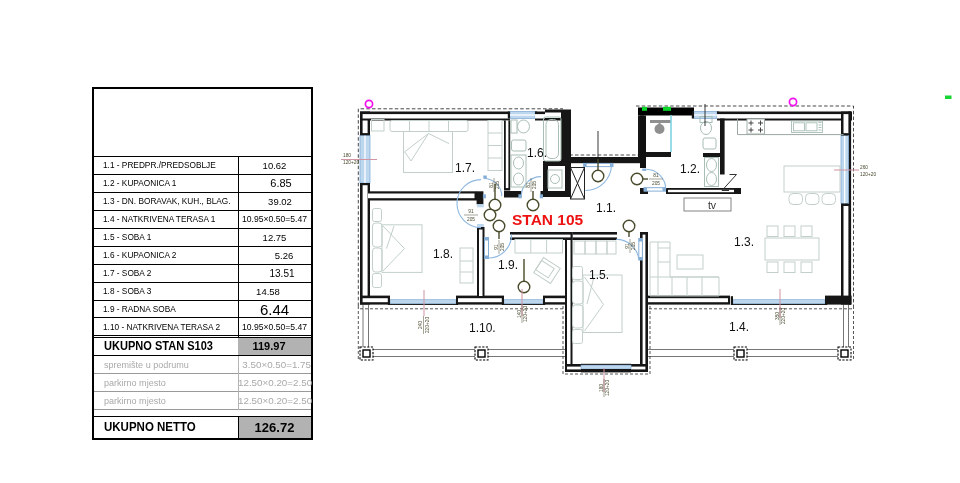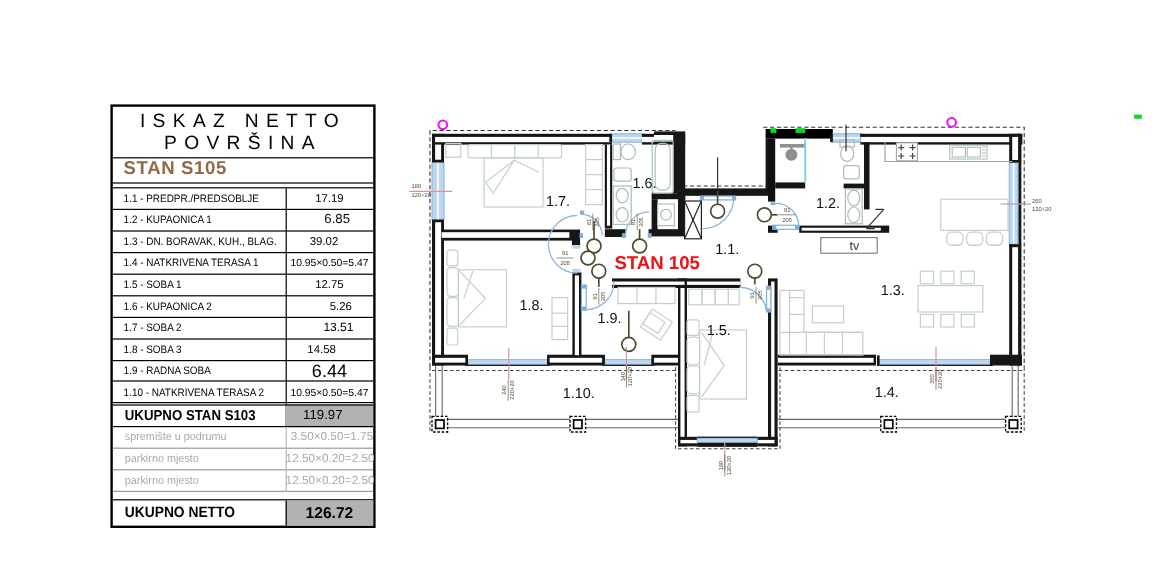--- a/index.html
+++ b/index.html
@@ -10,35 +10,33 @@
 .val{position:absolute;font-size:9.5px;color:#000;text-align:center;white-space:nowrap}
 .glbl{position:absolute;font-size:9.5px;color:#a9a9a9;white-space:nowrap;transform:scaleX(0.95);transform-origin:0 50%}
 .gval{position:absolute;font-size:9.8px;color:#a9a9a9;text-align:right;white-space:nowrap}
 </style>
 </head>
 <body>
 <div id="page">
 
 <div class="r" style="left:92px;top:87px;width:221px;height:353px;border:2px solid #000"></div>
 
-<div class="r" style="left:94px;top:89px;width:217px;height:42.5px;border-bottom:1px solid #000;text-align:center;font-size:16px;letter-spacing:6.1px;color:#000;line-height:17.5px;padding-top:4px">ISKAZ NETTO<br>POVRŠINA</div>
-
-<div class="r" style="left:94px;top:131.5px;width:217px;height:21px;border-bottom:1px solid #000;font-size:15.5px;letter-spacing:0.5px;font-weight:bold;color:#8f6a44;line-height:18px;padding-left:9px">STAN S105</div>
+
 
 <div class="r" style="left:94px;top:152.5px;width:217px;height:4.5px;border-bottom:1px solid #000"></div>
 
 <div class="r" style="left:94px;top:157.2px;width:217px;height:17.9px;border-bottom:1px solid #000"></div>
 <div class="lbl" style="left:103px;top:157.2px;line-height:17.9px">1.1 - PREDPR./PREDSOBLJE</div>
-<div class="val" style="left:238px;top:157.2px;width:73px;line-height:17.9px;font-size:9.5px">17.19</div>
+<div class="val" style="left:238px;top:157.2px;width:73px;line-height:17.9px;font-size:9.5px">10.62</div>
 <div class="r" style="left:94px;top:175.1px;width:217px;height:17.9px;border-bottom:1px solid #000"></div>
 <div class="lbl" style="left:103px;top:175.1px;line-height:17.9px">1.2 - KUPAONICA 1</div>
 <div class="val" style="left:238px;top:175.1px;width:86px;line-height:17.9px;font-size:11px">6.85</div>
 <div class="r" style="left:94px;top:193.1px;width:217px;height:17.9px;border-bottom:1px solid #000"></div>
 <div class="lbl" style="left:103px;top:193.1px;line-height:17.9px">1.3 - DN. BORAVAK, KUH., BLAG.</div>
-<div class="val" style="left:238px;top:193.1px;width:64px;line-height:17.9px;font-size:9.5px">39.02</div>
+<div class="val" style="left:248px;top:193.1px;width:64px;line-height:17.9px;font-size:9.5px">39.02</div>
 <div class="r" style="left:94px;top:211.0px;width:217px;height:17.9px;border-bottom:1px solid #000"></div>
 <div class="lbl" style="left:103px;top:211.0px;line-height:17.9px">1.4 - NATKRIVENA TERASA 1</div>
 <div class="val" style="left:238px;top:211.0px;width:73px;line-height:17.9px;font-size:8.6px">10.95×0.50=5.47</div>
 <div class="r" style="left:94px;top:228.9px;width:217px;height:17.9px;border-bottom:1px solid #000"></div>
 <div class="lbl" style="left:103px;top:228.9px;line-height:17.9px">1.5 - SOBA 1</div>
 <div class="val" style="left:238px;top:228.9px;width:73px;line-height:17.9px;font-size:9.5px">12.75</div>
 <div class="r" style="left:94px;top:246.8px;width:217px;height:17.9px;border-bottom:1px solid #000"></div>
 <div class="lbl" style="left:103px;top:246.8px;line-height:17.9px">1.6 - KUPAONICA 2</div>
 <div class="val" style="left:238px;top:246.8px;width:92px;line-height:17.9px;font-size:9.5px">5.26</div>
 <div class="r" style="left:94px;top:264.8px;width:217px;height:17.9px;border-bottom:1px solid #000"></div>
@@ -51,21 +49,21 @@
 <div class="lbl" style="left:103px;top:300.6px;line-height:17.9px">1.9 - RADNA SOBA</div>
 <div class="val" style="left:238px;top:300.6px;width:73px;line-height:17.9px;font-size:15px">6.44</div>
 <div class="r" style="left:94px;top:318.6px;width:217px;height:17.9px;border-bottom:1px solid #000"></div>
 <div class="lbl" style="left:103px;top:318.6px;line-height:17.9px">1.10 - NATKRIVENA TERASA 2</div>
 <div class="val" style="left:238px;top:318.6px;width:73px;line-height:17.9px;font-size:8.6px">10.95×0.50=5.47</div>
 <div class="r" style="left:237.5px;top:157.2px;width:1px;height:199.3px;background:#000"></div>
 
 <div class="r" style="left:237.5px;top:336.5px;width:73.5px;height:19.5px;background:#b2b2b2"></div>
 <div class="r" style="left:94px;top:336.5px;width:217px;height:19.5px;border-top:1.5px solid #000;border-bottom:1.5px solid #000"></div>
 <div class="lbl" style="left:104px;top:336.5px;line-height:19.5px;font-size:12px;font-weight:bold">UKUPNO STAN S103</div>
-<div class="val" style="left:238px;top:336.5px;width:62px;line-height:19.5px;font-size:11px;font-weight:normal">119.97</div>
+<div class="val" style="left:238px;top:336.5px;width:62px;line-height:19.5px;font-size:11px;font-weight:bold">119.97</div>
 
 <div class="r" style="left:94px;top:356.0px;width:217px;height:18.0px;border-bottom:1px solid #9a9a9a"></div>
 <div class="glbl" style="left:104px;top:356.0px;line-height:18.0px">spremište u podrumu</div>
 <div class="gval" style="left:238px;top:356.0px;width:73px;line-height:18.0px">3.50×0.50=1.75</div>
 <div class="r" style="left:94px;top:374.0px;width:217px;height:17.5px;border-bottom:1px solid #9a9a9a"></div>
 <div class="glbl" style="left:104px;top:374.0px;line-height:17.5px">parkirno mjesto</div>
 <div class="gval" style="left:238px;top:374.0px;width:73px;line-height:17.5px">12.50×0.20=2.50</div>
 <div class="r" style="left:94px;top:391.5px;width:217px;height:18.0px;border-bottom:1px solid #9a9a9a"></div>
 <div class="glbl" style="left:104px;top:391.5px;line-height:18.0px">parkirno mjesto</div>
 <div class="gval" style="left:238px;top:391.5px;width:73px;line-height:18.0px">12.50×0.20=2.50</div>

